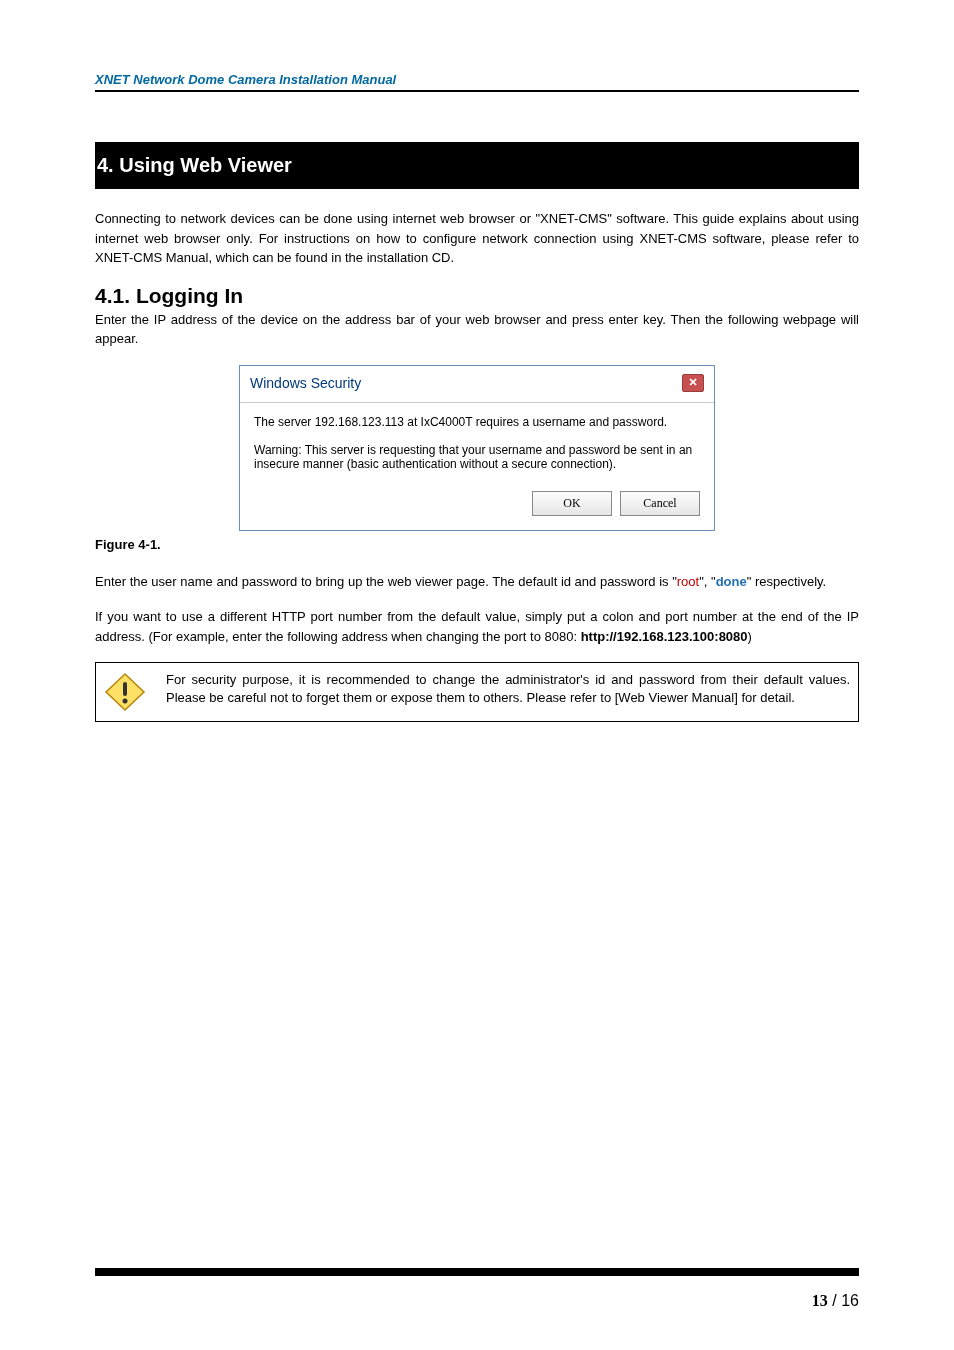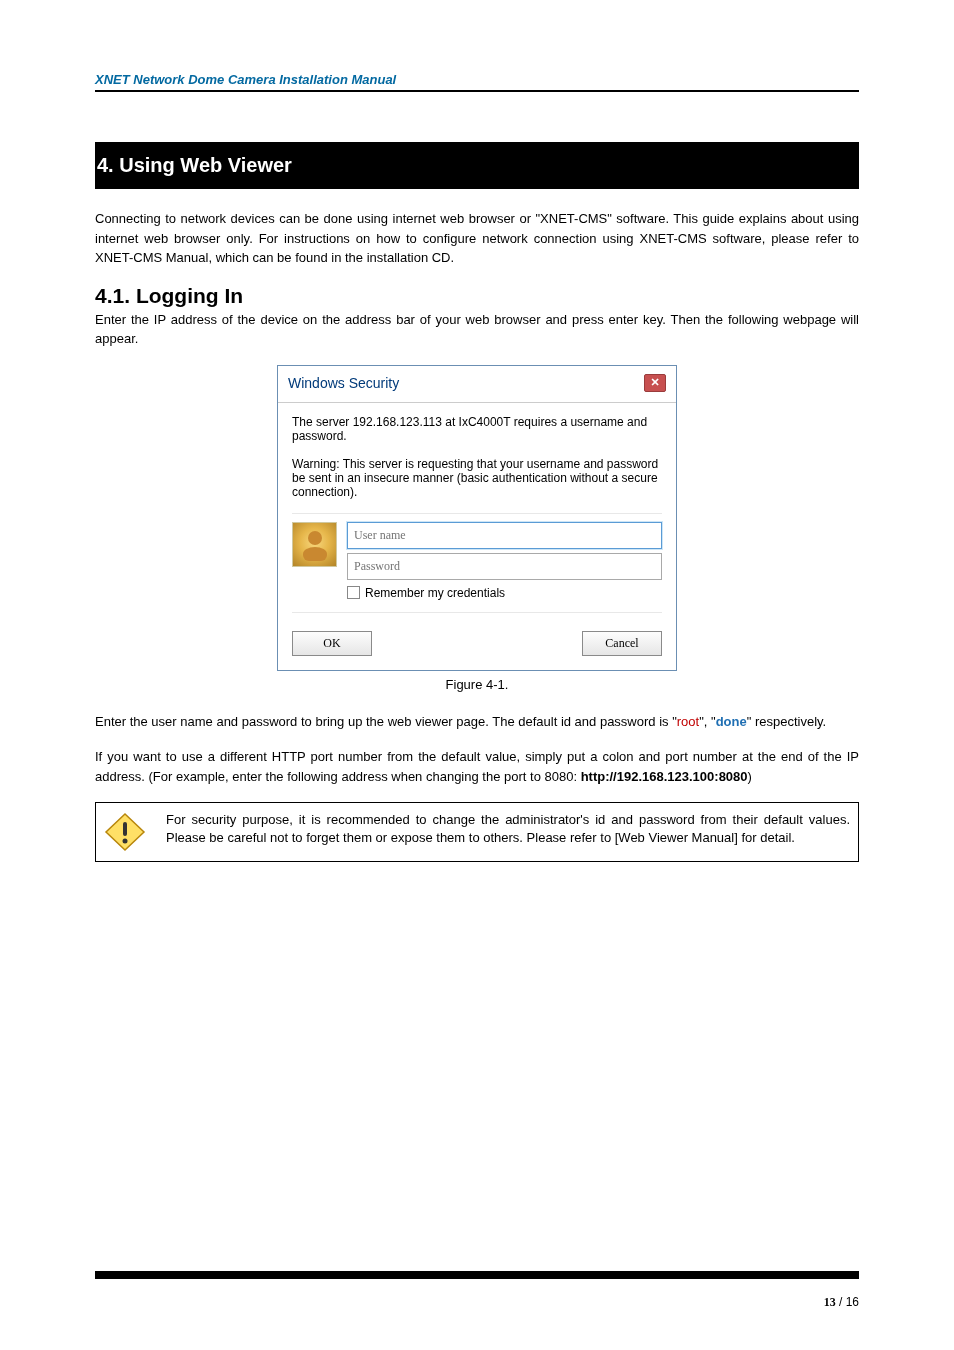--- a/index.html
+++ b/index.html
@@ -41,21 +41,21 @@
       font-size: 21px;
       font-weight: bold;
       margin-bottom: 2px;
     }
     .dialog-wrap {
       display: flex;
       justify-content: center;
       margin: 12px 0 4px 0;
     }
     .dialog {
-      width: 400px;
+      width: 476px;
       border: 1px solid #6b8fb3;
       background: #fff;
       font-family: 'Segoe UI', Tahoma, sans-serif;
     }
     .dialog-title {
       color: #003a7a;
       font-size: 14px;
       padding: 8px 10px 10px 10px;
       border-bottom: 1px solid #ccc;
       display: flex;
@@ -118,34 +118,33 @@
       font-family: 'Segoe UI', Tahoma;
     }
     .text-input.focused { border-color: #5b9bd5; outline: 1px solid #cde6f7; }
     .checkbox-row { display:flex; align-items:center; margin-top:2px;}
     .checkbox {
       width:13px; height:13px; border:1px solid #888; margin-right:5px;
       background:#fff;
     }
     .checkbox-label { font-size:12px; color:#000; }
     .dialog-actions {
-      display:flex; justify-content:space-between; padding: 0 14px 14px 14px; gap:0;
+      display:flex; justify-content:flex-end; padding: 0 14px 14px 14px; gap:8px;
     }
     .btn {
       min-width: 80px;
       border: 1px solid #8a8a8a;
       background: linear-gradient(#fdfdfd,#e6e6e6);
       font-size: 12px;
       padding: 4px 12px;
       text-align: center;
       font-family: 'Segoe UI', Tahoma;
     }
     .figure-label {
-      text-align:center;
-      font-weight: normal;
+      font-weight: bold;
       font-size: 13px;
       margin: 6px 0 20px 0;
     }
     .red { color: #c00000; font-weight: normal; }
     .blue { color: #1f6fb3; font-weight: bold; }
     .bold { font-weight: bold; }
     .note-box {
       border: 1px solid #000;
       display: flex;
       padding: 8px 8px;
@@ -168,21 +167,21 @@
       left: 95px;
       right: 95px;
     }
     .footer-bar {
       height: 8px;
       background: #000;
       margin-bottom: 16px;
     }
     .page-number {
       text-align: right;
-      font-size: 12px;
+      font-size: 16px;
     }
     .page-number .cur {
       font-family: Georgia, 'Times New Roman', serif;
       font-weight: bold;
     }
   </style>
 </head>
 <body>
 
 <div class="header-line">
@@ -206,31 +205,20 @@
   <div class="dialog">
     <div class="dialog-title">
       <span>Windows Security</span>
       <span class="close-btn">
         <span class="close-x">✕</span>
       </span>
     </div>
     <div class="dialog-body">
       <div class="dialog-msg1">The server 192.168.123.113 at IxC4000T requires a username and password.</div>
       <div class="dialog-msg2">Warning: This server is requesting that your username and password be sent in an insecure manner (basic authentication without a secure connection).</div>
-      <div class="cred-row">
-        <div class="avatar"></div>
-        <div class="cred-fields">
-          <input class="text-input focused" placeholder="User name" style="">
-          <input class="text-input" placeholder="Password" style="">
-          <div class="checkbox-row">
-            <span class="checkbox"></span>
-            <span class="checkbox-label">Remember my credentials</span>
-          </div>
-        </div>
-      </div>
     </div>
     <div class="dialog-actions">
       <div class="btn">OK</div>
       <div class="btn">Cancel</div>
     </div>
   </div>
 </div>
 
 <div class="figure-label">Figure 4-1.</div>
 

